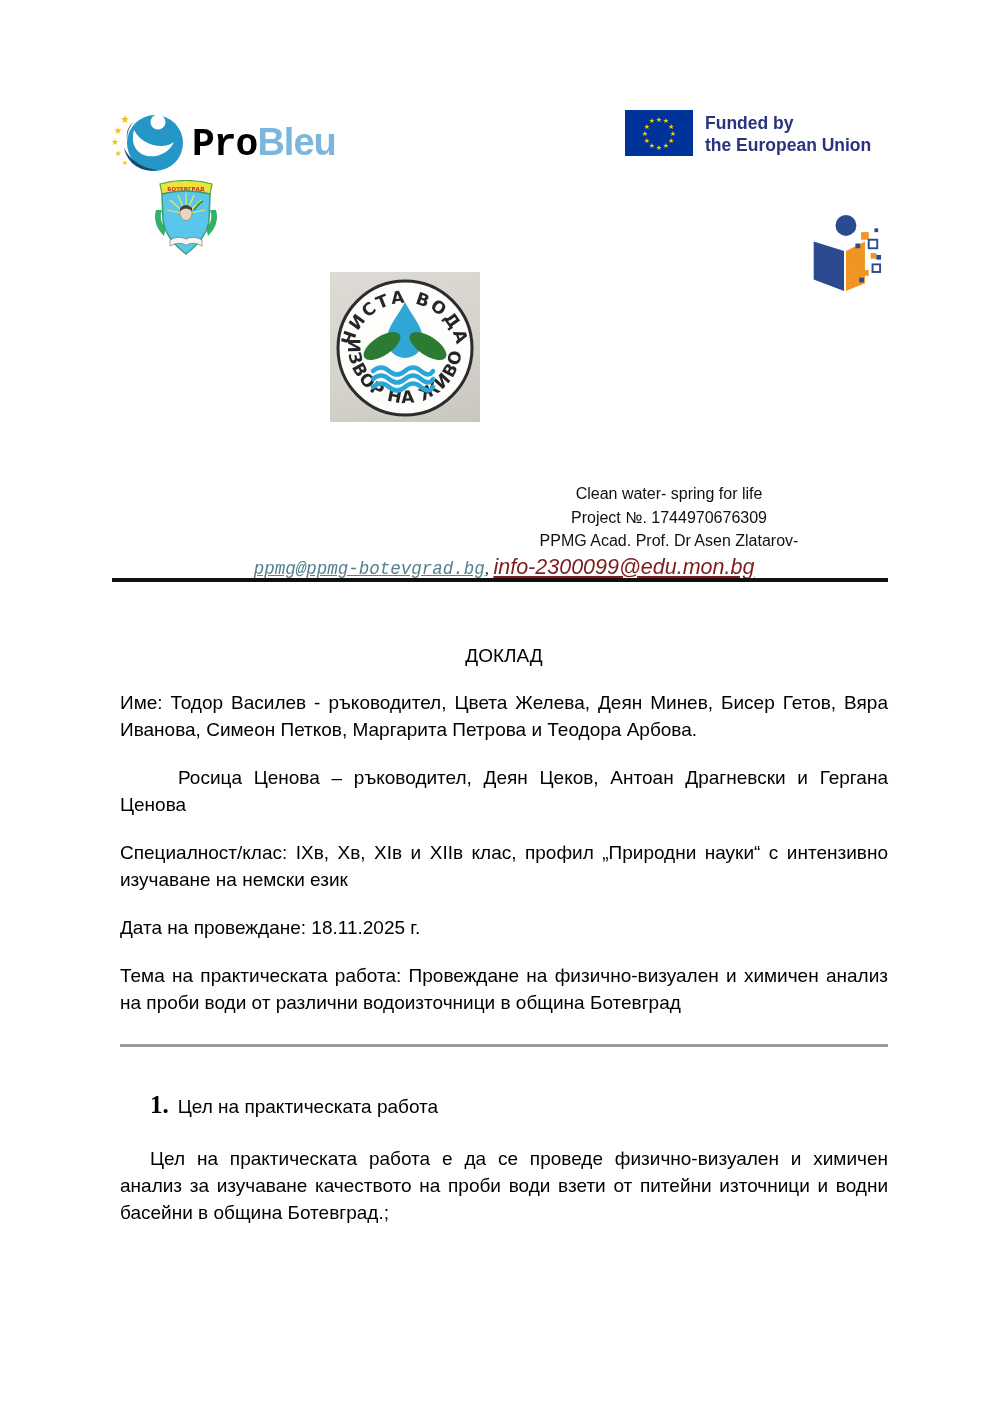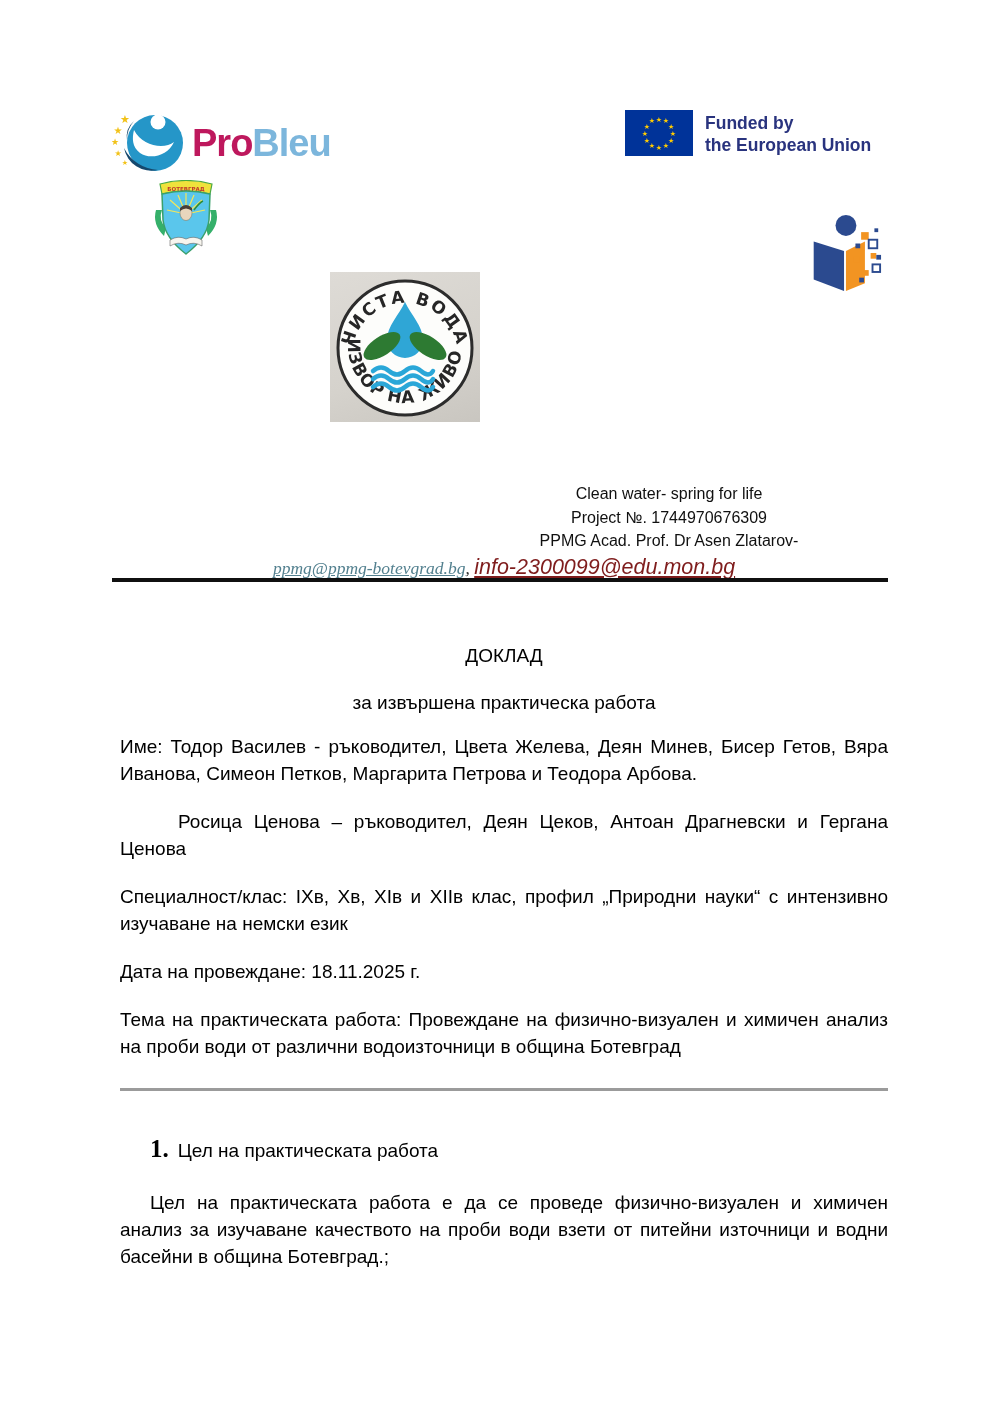--- a/index.html
+++ b/index.html
@@ -2,38 +2,38 @@
 <html><head>
 <meta charset="utf-8">
 <style>
   html,body{margin:0;padding:0;background:#fff;}
   .page{position:relative;width:1000px;height:1415px;background:#ffffff;overflow:hidden;
         font-family:"Liberation Sans",sans-serif;color:#000;}
 
   
   .probleu{position:absolute;left:112px;top:110px;display:flex;align-items:center;}
   .probleu-word{font-size:38px;font-weight:bold;letter-spacing:-1px;margin-left:6px;line-height:1;}
-  .probleu-word .pro{color:#be185d;}
+  .probleu-word .pro{color:#000000;font-family:Liberation Mono, monospace;}
   .probleu-word .bleu{color:#7cb6dc;}
 
   .eu-block{position:absolute;left:625px;top:110px;display:flex;align-items:flex-start;gap:12px;}
   .eu-text{font-size:17.5px;font-weight:bold;color:#29337e;line-height:22px;padding-top:2px;}
 
   .emblem{position:absolute;left:150px;top:180px;width:72px;height:82px;}
 
   .booklogo{position:absolute;left:808px;top:211px;width:74px;height:84px;}
 
   .waterlogo{position:absolute;left:330px;top:272px;width:150px;height:150px;
              background:linear-gradient(160deg,#dedbd6 0%,#d5d2cc 60%,#c9c6c0 100%);}
 
   
   .header-text{position:absolute;left:120px;top:482px;width:768px;}
   .header-lines{margin-left:330px;text-align:center;font-size:16px;line-height:23.5px;color:#101010;}
   .email-line{text-align:center;margin-top:2px;line-height:24px;white-space:nowrap;}
-  .email-serif{font-family:Liberation Serif, serif;font-style:italic;font-size:17.5px;
+  .email-serif{font-family:Liberation Mono, monospace;font-style:italic;font-size:17.5px;
                color:#53808f;text-decoration:underline;}
   .email-sep{font-family:"Liberation Serif",serif;font-size:17.5px;color:#2e2e2e;}
   .email-sans{font-style:italic;font-size:21.5px;color:#7f1d1d;text-decoration:underline;}
 
   .black-rule{position:absolute;left:112px;top:578px;width:776px;height:4px;background:#101010;}
 
   
   .content{position:absolute;left:120px;top:642px;width:768px;font-size:19px;line-height:27px;}
   .doc-title{text-align:center;margin:0 0 20px 0;}
   .doc-subtitle{text-align:center;margin:0 0 17px 0;}
@@ -169,21 +169,20 @@
     </div>
     <div class="email-line">
       <span class="email-serif">ppmg@ppmg-botevgrad.bg</span><span class="email-sep">, </span><span class="email-sans">info-2300099@edu.mon.bg</span>
     </div>
   </div>
 
   <div class="black-rule"></div>
 
   <div class="content">
     <div class="doc-title">ДОКЛАД</div>
-    <div class="doc-subtitle">за извършена практическа работа</div>
 
     <p>Име: Тодор Василев - ръководител, Цвета Желева, Деян Минев, Бисер Гетов, Вяра Иванова, Симеон Петков, Маргарита Петрова и Теодора Арбова.</p>
     <p class="p-team2">Росица Ценова – ръководител, Деян Цеков, Антоан Драгневски и Гергана Ценова</p>
     <p>Специалност/клас: IXв, Хв, XIв и XIIв клас, профил „Природни науки“ с интензивно изучаване на немски език</p>
     <p>Дата на провеждане: 18.11.2025 г.</p>
     <p>Тема на практическата работа: Провеждане на физично-визуален и химичен анализ  на проби води от различни водоизточници в община Ботевград</p>
 
     <hr class="gray-rule">
 
     <div class="sec-heading">

